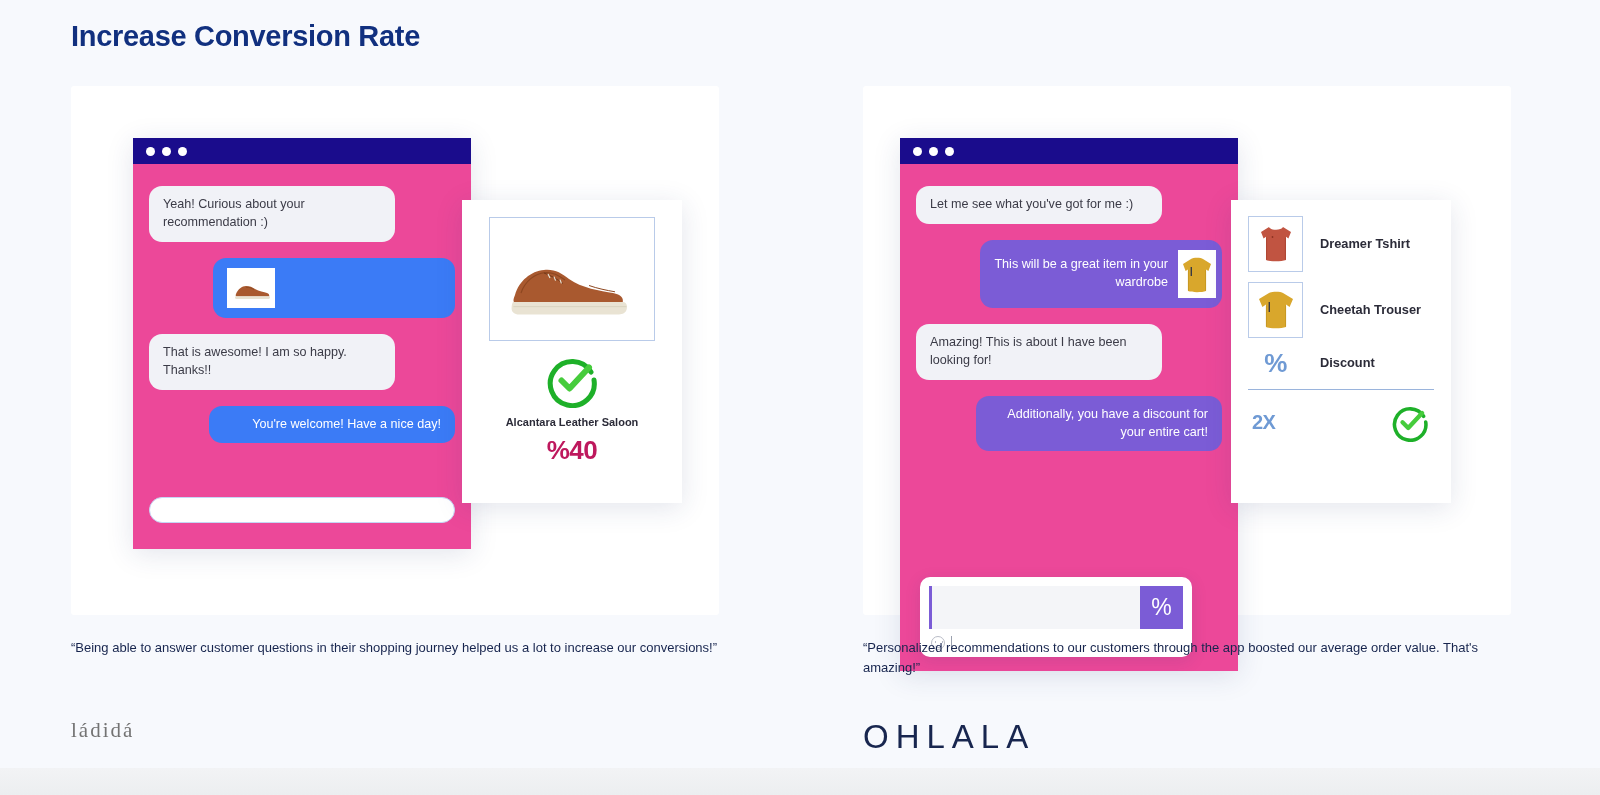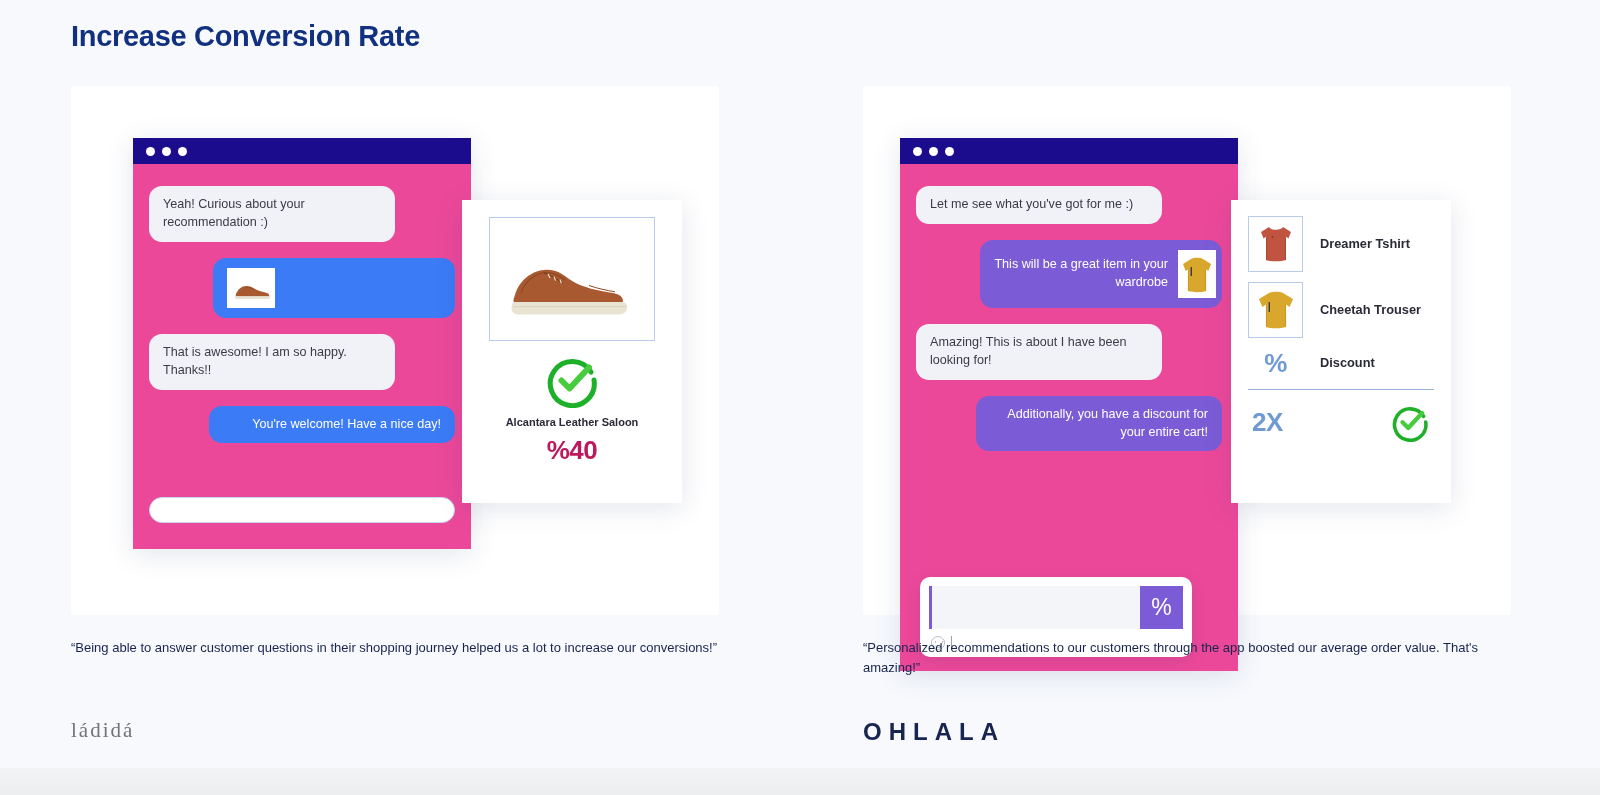--- a/index.html
+++ b/index.html
@@ -304,21 +304,21 @@
     background: #9ab4dc;
     margin: 10px 0 0 0;
   }
   .plist-foot {
     display: flex;
     align-items: center;
     justify-content: space-between;
     padding: 12px 4px 0 4px;
   }
   .plist-2x {
-    font-size: 26px;
+    font-size: 20px;
     font-weight: bold;
     color: #6f9ad4;
     letter-spacing: -0.5px;
   }
 
   
   .quote-text {
     position: absolute;
     top: 638px;
     left: 0;
@@ -332,24 +332,24 @@
     top: 718px;
     left: 0;
   }
   .logo-ladida {
     font-family: "Liberation Serif", serif;
     font-size: 21px;
     color: #737373;
     letter-spacing: 2px;
   }
   .logo-ohlala {
-    font-size: 24px;
+    font-size: 33px;
     color: #18264f;
     letter-spacing: 7px;
-    font-weight: 700;
+    font-weight: 400;
   }
 
   svg { display: block; }
 </style>
 </head>
 <body>
 
 <div class="page">
 
   <div class="col col-left">

